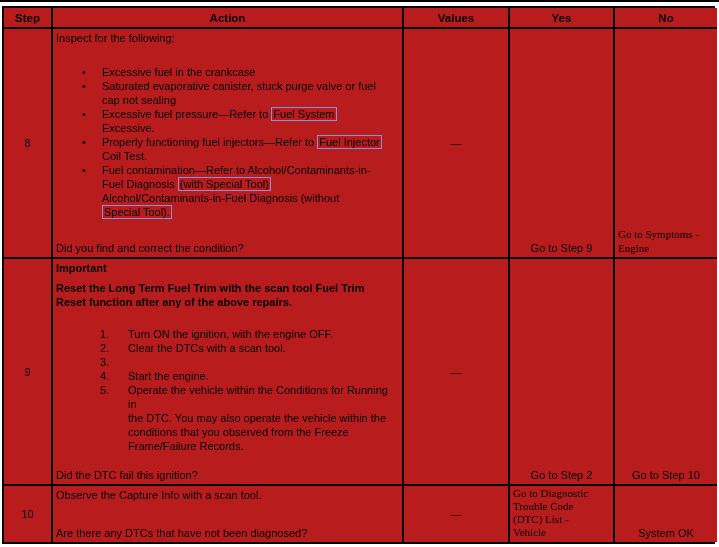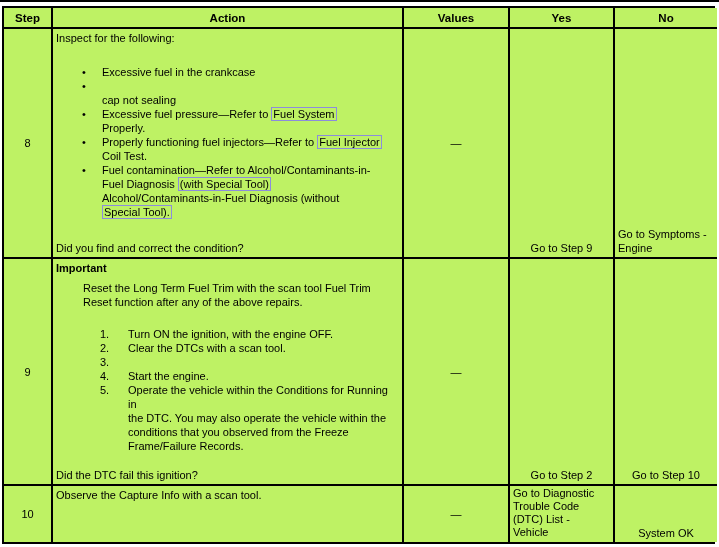--- a/index.html
+++ b/index.html
@@ -22,51 +22,51 @@
     display: grid;
     grid-template-columns: 49px 351px 106px 105px 102px;
     grid-template-rows: 21px 230px 227px 56px;
     background: #fff;
   }
   .row { display: contents; }
   .cell {
     border-right: 2px solid #000;
     border-bottom: 2px solid #000;
     overflow: hidden;
-    background: #bef264;
+    background: #b91c1c;
   }
   .cell.last-col { border-right: none; }
   .cell.last-row { border-bottom: none; }
 
   .hcell {
     font-weight: bold;
     display: flex; align-items: center; justify-content: center;
     font-size: 11.5px;
   }
   .step-cell { display: flex; align-items: center; justify-content: center; }
   .values-cell { display: flex; align-items: center; justify-content: center; }
 
   .action-cell { padding: 2px 3px; display: flex; flex-direction: column; }
   .intro { margin-bottom: 20px; }
   .question { margin-top: auto; }
 
   .imp-label { font-weight: bold; margin-bottom: 6px; }
-  .imp-text { font-weight: normal; margin-bottom: 18px; white-space: pre-line; margin-left: 27px; }
+  .imp-text { font-weight: bold; margin-bottom: 18px; white-space: pre-line; }
 
   .li { display: flex; }
   .blist .mk { width: 20px; margin-left: 26px; flex: none; }
   .nlist .mk { width: 28px; margin-left: 44px; flex: none; }
   .li-body { flex: 1; }
 
   .yn-cell { padding: 2px 3px; display: flex; }
   .yn-cell.v-bottom { align-items: flex-end; }
   .yn-cell.v-top { align-items: flex-start; padding-top: 1px; }
   .yn-cell.h-center { justify-content: center; text-align: center; }
   .yn-cell.h-left { justify-content: flex-start; text-align: left; }
-  .pre { white-space: pre-line; }
+  .pre { white-space: pre-line; font-family: Liberation Serif, serif; }
   .tight { line-height: 13px; }
 
   .link-box {
     border: 1px solid var(--linkbox, #8c8cdc);
     padding: 0 1px;
   }
 </style>
 </head>
 <body>
 
@@ -86,25 +86,25 @@
     <div class="cell step-cell">8</div>
     <div class="cell action-cell">
       <div class="intro">Inspect for the following:</div>
       <div class="blist">
           <div class="li">
             <span class="mk">•</span>
             <span class="li-body"><span>Excessive fuel in the crankcase</span></span>
           </div>
           <div class="li">
             <span class="mk">•</span>
-            <span class="li-body"><br><span>cap not sealing</span></span>
+            <span class="li-body"><span>Saturated evaporative canister, stuck purge valve or fuel</span><br><span>cap not sealing</span></span>
           </div>
           <div class="li">
             <span class="mk">•</span>
-            <span class="li-body"><span>Excessive fuel pressure—Refer to </span><span class="link-box">Fuel System</span><br><span>Properly.</span></span>
+            <span class="li-body"><span>Excessive fuel pressure—Refer to </span><span class="link-box">Fuel System</span><br><span>Excessive.</span></span>
           </div>
           <div class="li">
             <span class="mk">•</span>
             <span class="li-body"><span>Properly functioning fuel injectors—Refer to </span><span class="link-box">Fuel Injector</span><br><span>Coil Test.</span></span>
           </div>
           <div class="li">
             <span class="mk">•</span>
             <span class="li-body"><span>Fuel contamination—Refer to Alcohol/Contaminants-in-</span><br><span>Fuel Diagnosis </span><span class="link-box">(with Special Tool)</span><br><span>Alcohol/Contaminants-in-Fuel Diagnosis (without</span><br><span class="link-box">Special Tool).</span></span>
           </div>
         </div>
@@ -147,20 +147,21 @@
     </div>
     <div class="cell values-cell">—</div>
     <div class="cell yn-cell v-bottom h-center">Go to Step 2</div>
     <div class="cell yn-cell v-bottom h-center last-col">Go to Step 10</div>
   </div>
 
   <div class="row">
     <div class="cell step-cell last-row">10</div>
     <div class="cell action-cell last-row">
       <div>Observe the Capture Info with a scan tool.</div>
+      <div class="question">Are there any DTCs that have not been diagnosed?</div>
     </div>
     <div class="cell values-cell last-row">—</div>
     <div class="cell yn-cell v-top h-left pre tight last-row">Go to Diagnostic
 Trouble Code
 (DTC) List -
 Vehicle</div>
     <div class="cell yn-cell v-bottom h-center last-col last-row">System OK</div>
   </div>
 
 </div>

